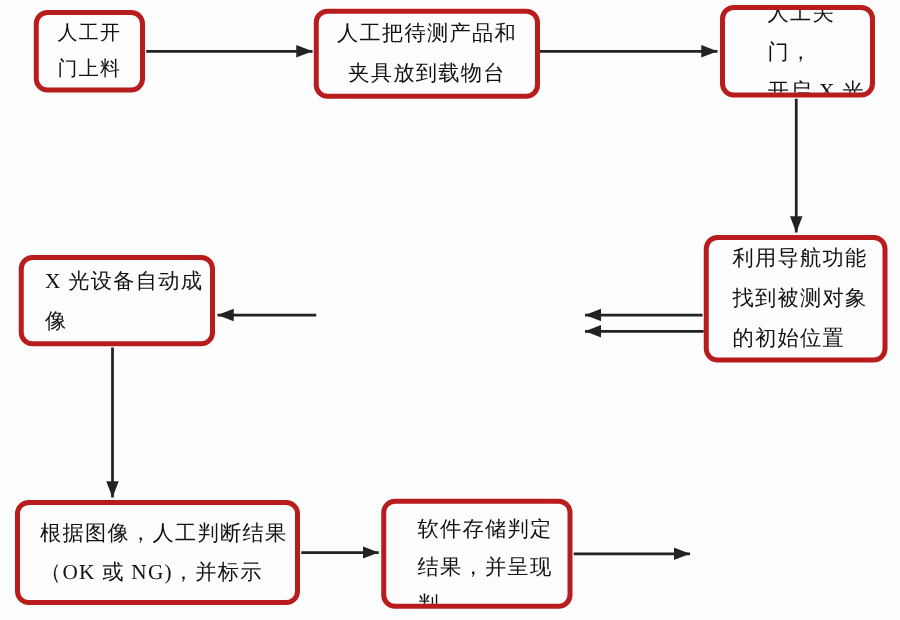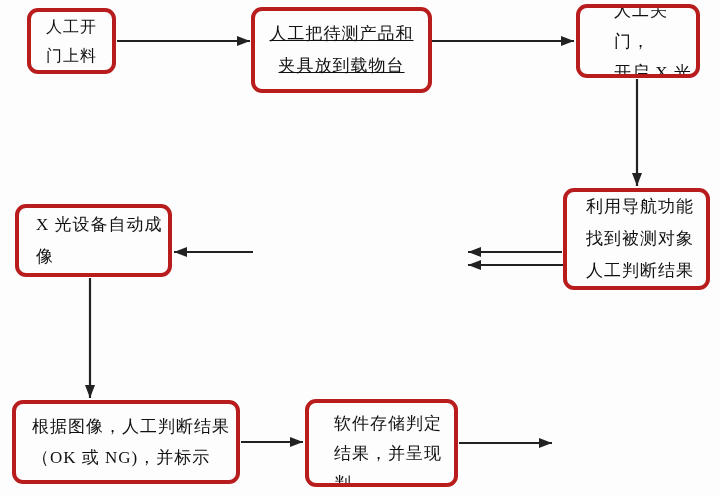--- a/index.html
+++ b/index.html
@@ -27,21 +27,21 @@
     align-items: center;
     font-size: 17px;
     letter-spacing: 1px;
     line-height: 31px;
     white-space: pre-line;
     overflow: hidden;
   }
   .node.centered { justify-content: center; text-align: center; }
 
   .n-load          { left: 27px;  top: 8px;   width: 89px;  height: 66px; font-size: 16px; line-height: 29px; }
-  .n-place         { left: 251px; top: 7px;   width: 181px; height: 86px; line-height: 32px; text-decoration: underline; }
+  .n-place         { left: 251px; top: 7px;   width: 181px; height: 72px; line-height: 32px; }
   .n-close-door    { left: 576px; top: 4px;   width: 124px; height: 74px; padding-left: 34px; }
   .n-navigate      { left: 563px; top: 188px; width: 147px; height: 102px; padding-left: 19px; line-height: 32px; }
   .n-platform-move { left: 254px; top: 203px; width: 211px; height: 71px; padding-left: 15px; line-height: 32px; }
   .n-imaging       { left: 15px;  top: 204px; width: 157px; height: 73px; padding-left: 17px; line-height: 32px; }
   .n-judge         { left: 12px;  top: 400px; width: 228px; height: 84px; padding-left: 16px; }
   .n-store         { left: 305px; top: 399px; width: 153px; height: 88px; padding-left: 25px;
                      align-items: flex-start; padding-top: 6px; line-height: 30px; }
   .n-sort          { left: 554px; top: 402px; width: 156px; height: 84px; padding-left: 17px; line-height: 32px; }
 
   .edge { stroke: #222222; stroke-width: 2.2; fill: none; }
@@ -79,21 +79,21 @@
   </div>
 
   <div class="node n-close-door">
     <span>人工关门，
 开启 X 光</span>
   </div>
 
   <div class="node n-navigate">
     <span>利用导航功能
 找到被测对象
-人工判断结果</span>
+的初始位置</span>
   </div>
 
 
   <div class="node n-imaging">
     <span>X 光设备自动成
 像</span>
   </div>
 
   <div class="node n-judge">
     <span>根据图像，人工判断结果

